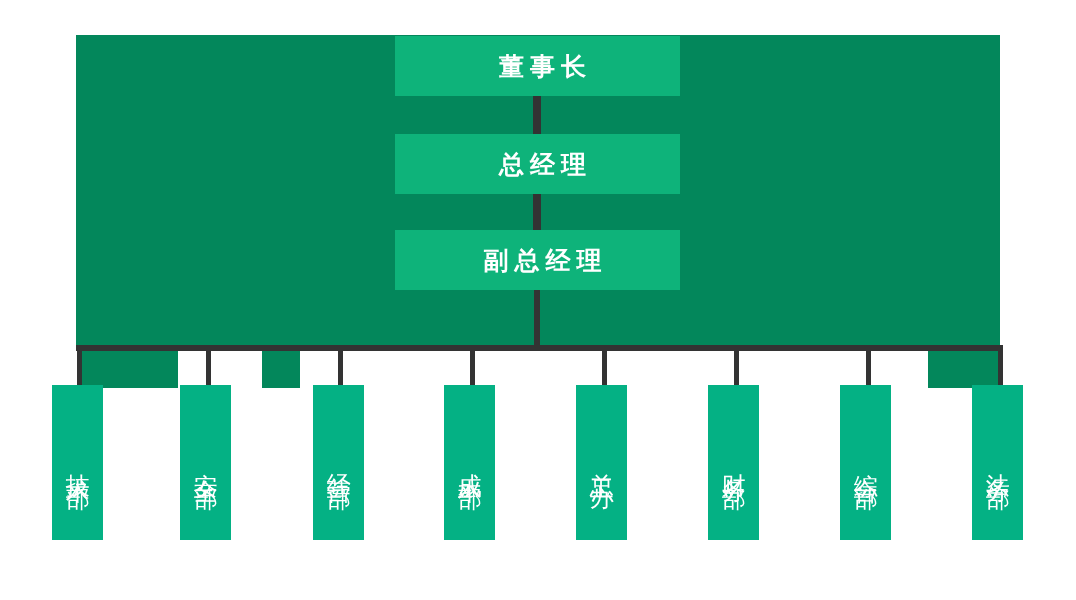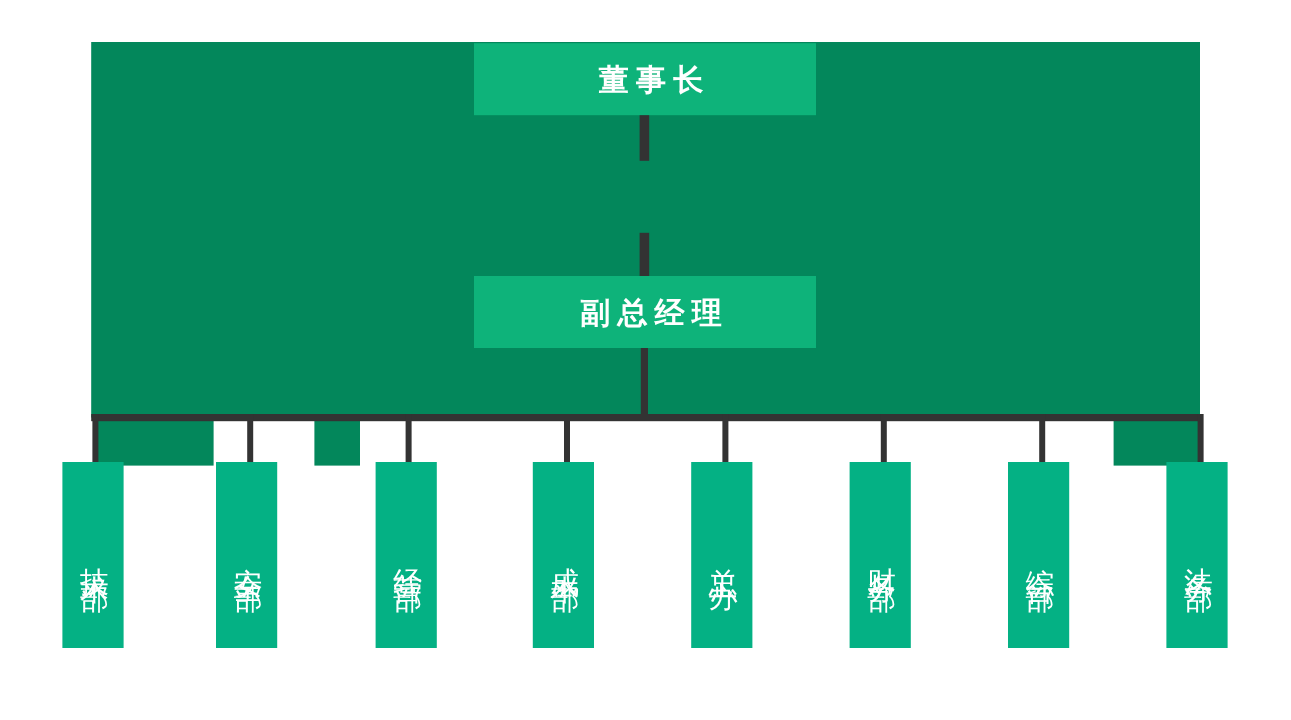--- a/index.html
+++ b/index.html
@@ -127,20 +127,23 @@
 
   <div class="panel-tab" style="left:80px;  top:348px; width:98px; height:40px;"></div>
   <div class="panel-tab" style="left:262px; top:348px; width:38px; height:40px;"></div>
   <div class="panel-tab" style="left:928px; top:348px; width:72px; height:40px;"></div>
 
   <div class="exec-box exec-box-1">
     <span>董事长</span>
   </div>
   <div class="exec-link exec-link-1"></div>
 
+  <div class="exec-box exec-box-2">
+    <span>总经理</span>
+  </div>
   <div class="exec-link exec-link-2"></div>
 
   <div class="exec-box exec-box-3">
     <span>副总经理</span>
   </div>
 
   <div class="trunk"></div>
   <div class="bus-bar"></div>
 
   <div class="drop" style="left:77px;"></div>

